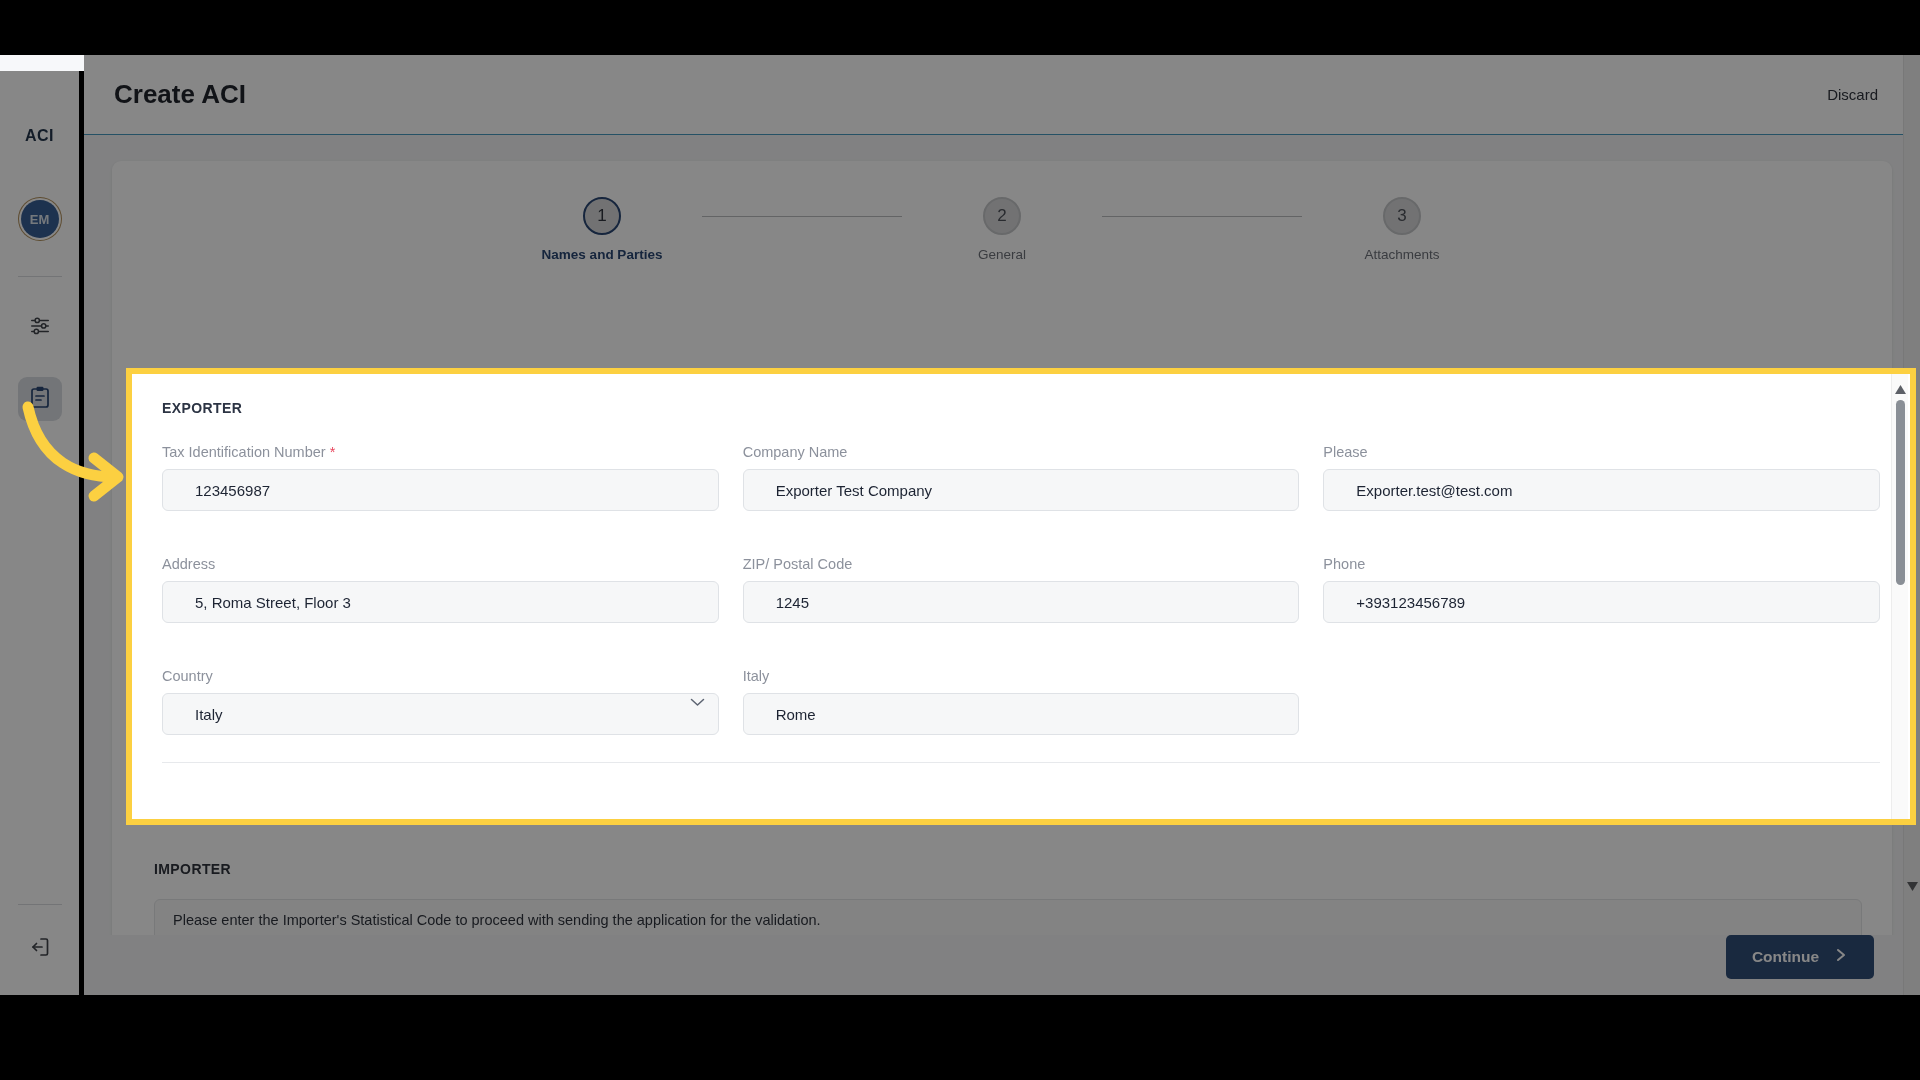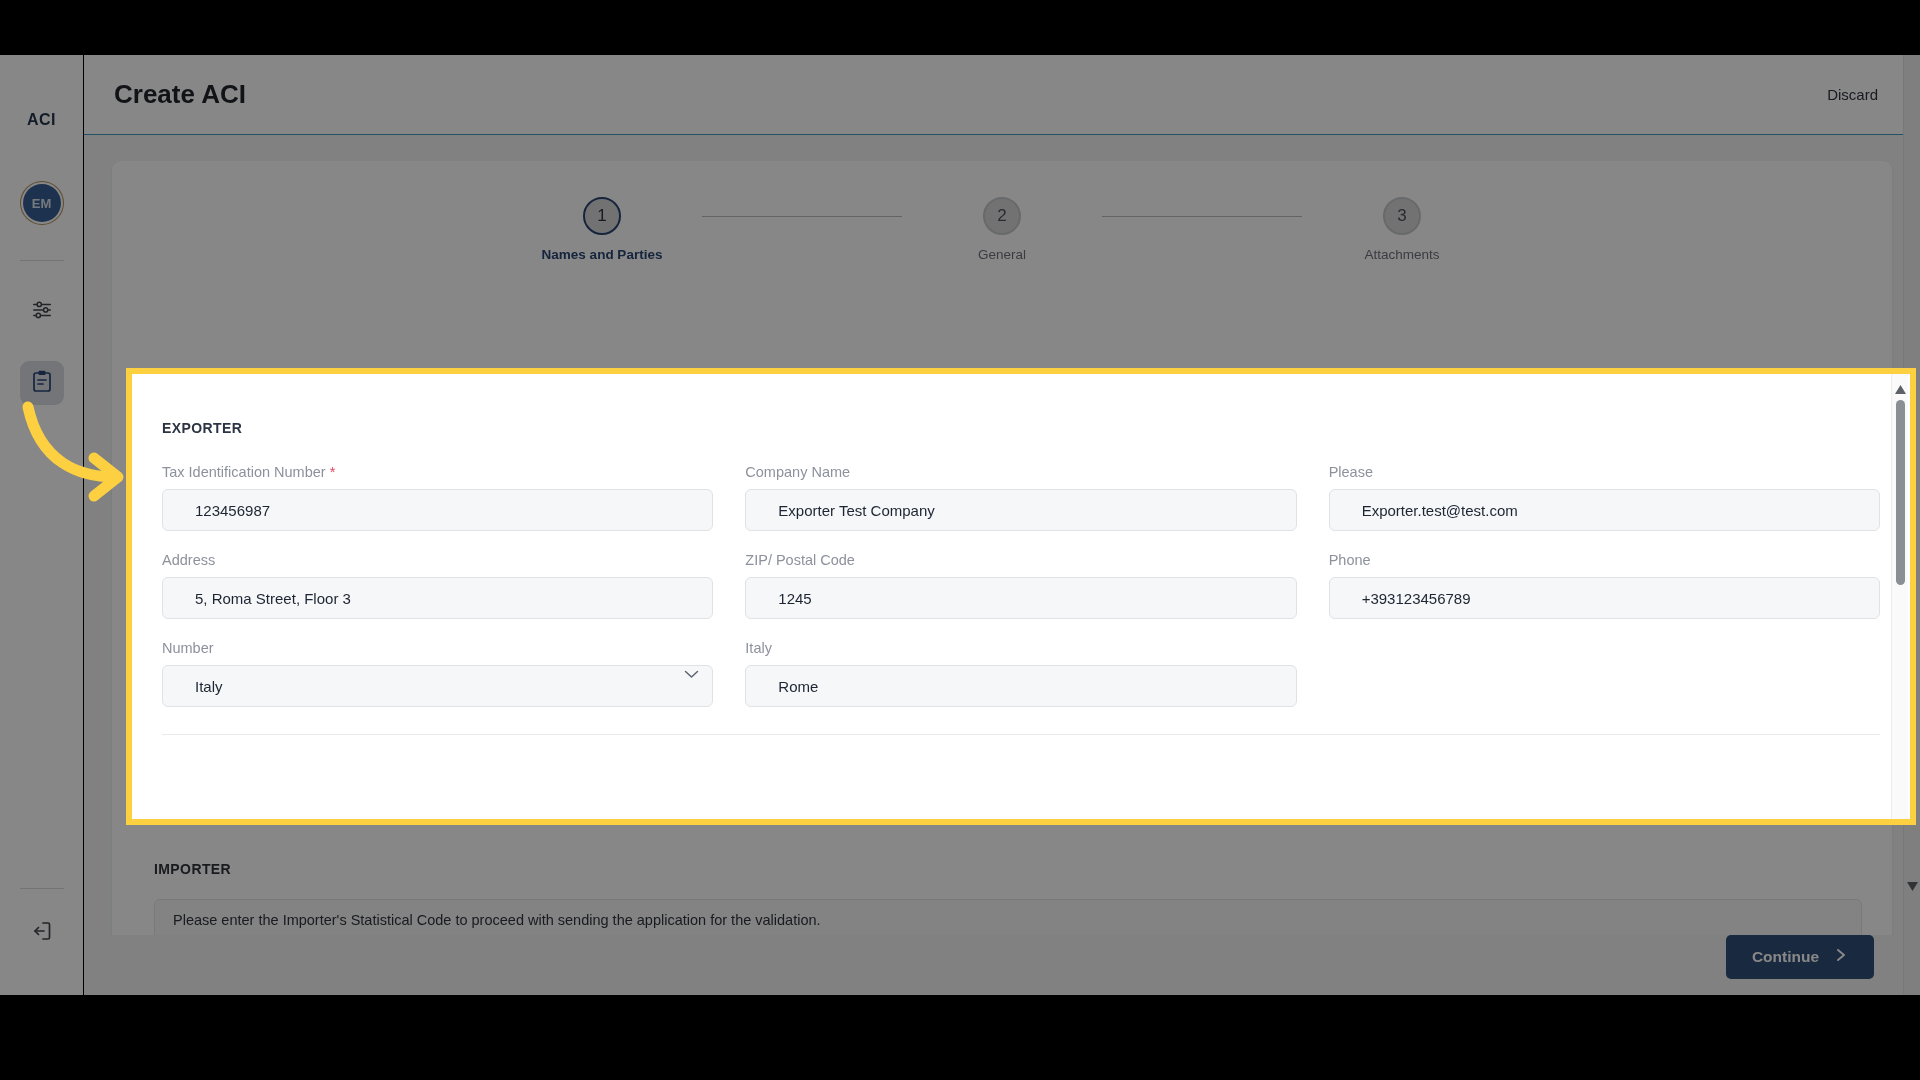--- a/index.html
+++ b/index.html
@@ -16,24 +16,24 @@
     left: 0; top: 55px;
     width: 1920px; height: 940px;
     background: #f7f8fa;
     overflow: hidden;
   }
   
   .dim { filter: brightness(0.53) saturate(0.55); }
 
   
   #sidebar {
-    position: absolute; left: 0; top: 0;
+    position: absolute; left: 0; top: 16px;
     width: 84px; height: 940px;
     background: #ffffff;
-    border-right: 1px solid #000000;
+    border-right: 5px solid #000000;
     display: flex; flex-direction: column; align-items: center;
   }
   #sidebar-logo {
     margin-top: 56px;
     font-size: 16px; font-weight: bold; letter-spacing: .5px;
     color: #17375e;
   }
   #avatar {
     margin-top: 55px;
     width: 38px; height: 38px; border-radius: 50%;
@@ -119,32 +119,32 @@
     border: 6px solid #fcd041;
     background: #ffffff;
     z-index: 40;
     overflow: hidden;
   }
   #panel-inner {
     position: absolute; inset: 0;
     background: #ffffff;
     padding: 26px 30px 0 30px;
     overflow: hidden;
-    margin-top: 20px;
   }
   .section-title {
     font-size: 14px; font-weight: bold; color: #2c3444;
     letter-spacing: .4px;
   }
   .field-grid {
     display: grid;
     grid-template-columns: repeat(3, 1fr);
     column-gap: 32px;
     row-gap: 0px;
     margin-top: 28px;
+    gap: 24px;
   }
   .field { margin-bottom: 21px; }
   .field-label {
     font-size: 14.5px; color: #8c919c; margin-bottom: 9px; display: block;
   }
   .req { color: #e8455c; }
   .field-input {
     width: 100%; height: 42px;
     background: #f6f7f8;
     border: 1px solid #dfe2e6;
@@ -356,21 +356,21 @@
           <span class="field-label">ZIP/ Postal Code</span>
           <div class="field-input">1245</div>
         </div>
 
         <div class="field">
           <span class="field-label">Phone</span>
           <div class="field-input">+393123456789</div>
         </div>
 
         <div class="field field-select">
-          <span class="field-label">Number</span>
+          <span class="field-label">Country</span>
           <div class="field-input">Italy</div>
           <span class="chev">
             <svg width="15" height="10" viewBox="0 0 15 10" fill="none" stroke="#5d6472" stroke-width="1.5" stroke-linecap="round" stroke-linejoin="round">
               <polyline points="1.5 2.5 7.5 8 13.5 2.5"></polyline>
             </svg>
           </span>
         </div>
 
         <div class="field">
           <span class="field-label">Italy</span>

